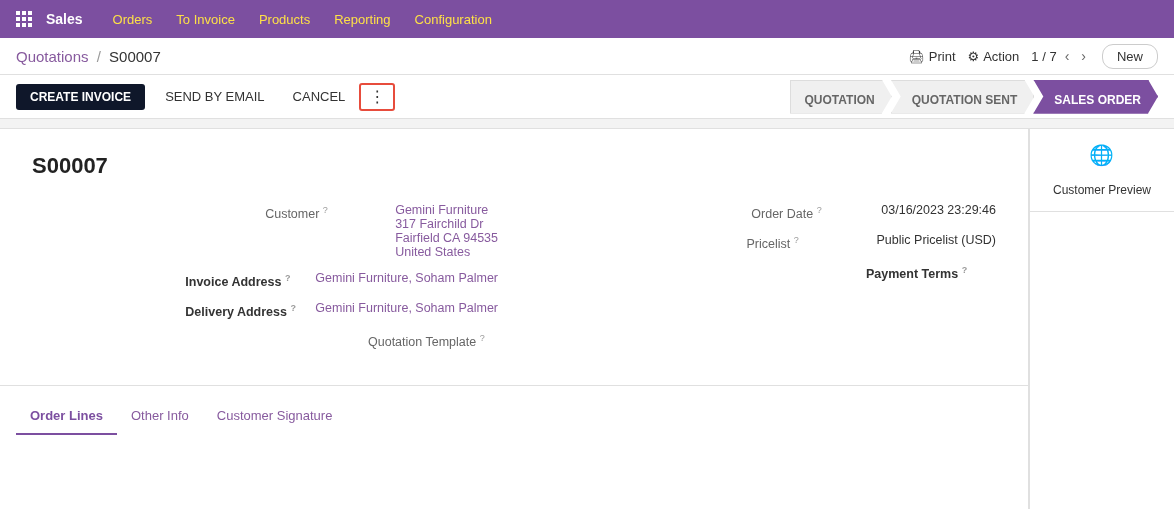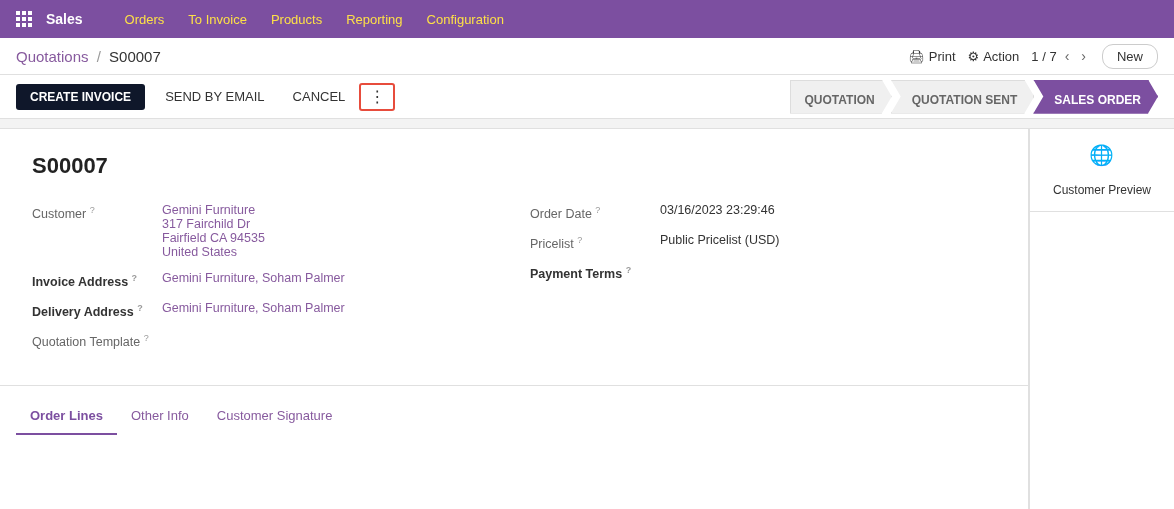--- a/index.html
+++ b/index.html
@@ -17,21 +17,21 @@
     }
     .top-nav .grid-icon {
       width: 24px; height: 24px;
       display: flex; align-items: center; justify-content: center;
       margin-right: 6px;
       cursor: pointer;
     }
     .top-nav .app-name {
       font-weight: bold;
       font-size: 14px;
-      margin-right: 28px;
+      margin-right: 16px;
       color: white;
     }
     .top-nav .nav-item {
       color: #fde047;
       padding: 0 10px;
       height: 50px;
       display: flex;
       align-items: center;
       font-size: 13px;
       cursor: pointer;
@@ -207,20 +207,21 @@
     }
     .form-grid {
       display: grid;
       grid-template-columns: 1fr 1fr;
       gap: 0 32px;
     }
     .field-row {
       display: flex;
       align-items: flex-start;
       margin-bottom: 12px;
+      justify-content: flex-end;
     }
     .field-label {
       color: #666;
       min-width: 130px;
       font-size: 12.5px;
       padding-top: 2px;
       flex-shrink: 0;
     }
     .field-label sup {
       color: #999;

